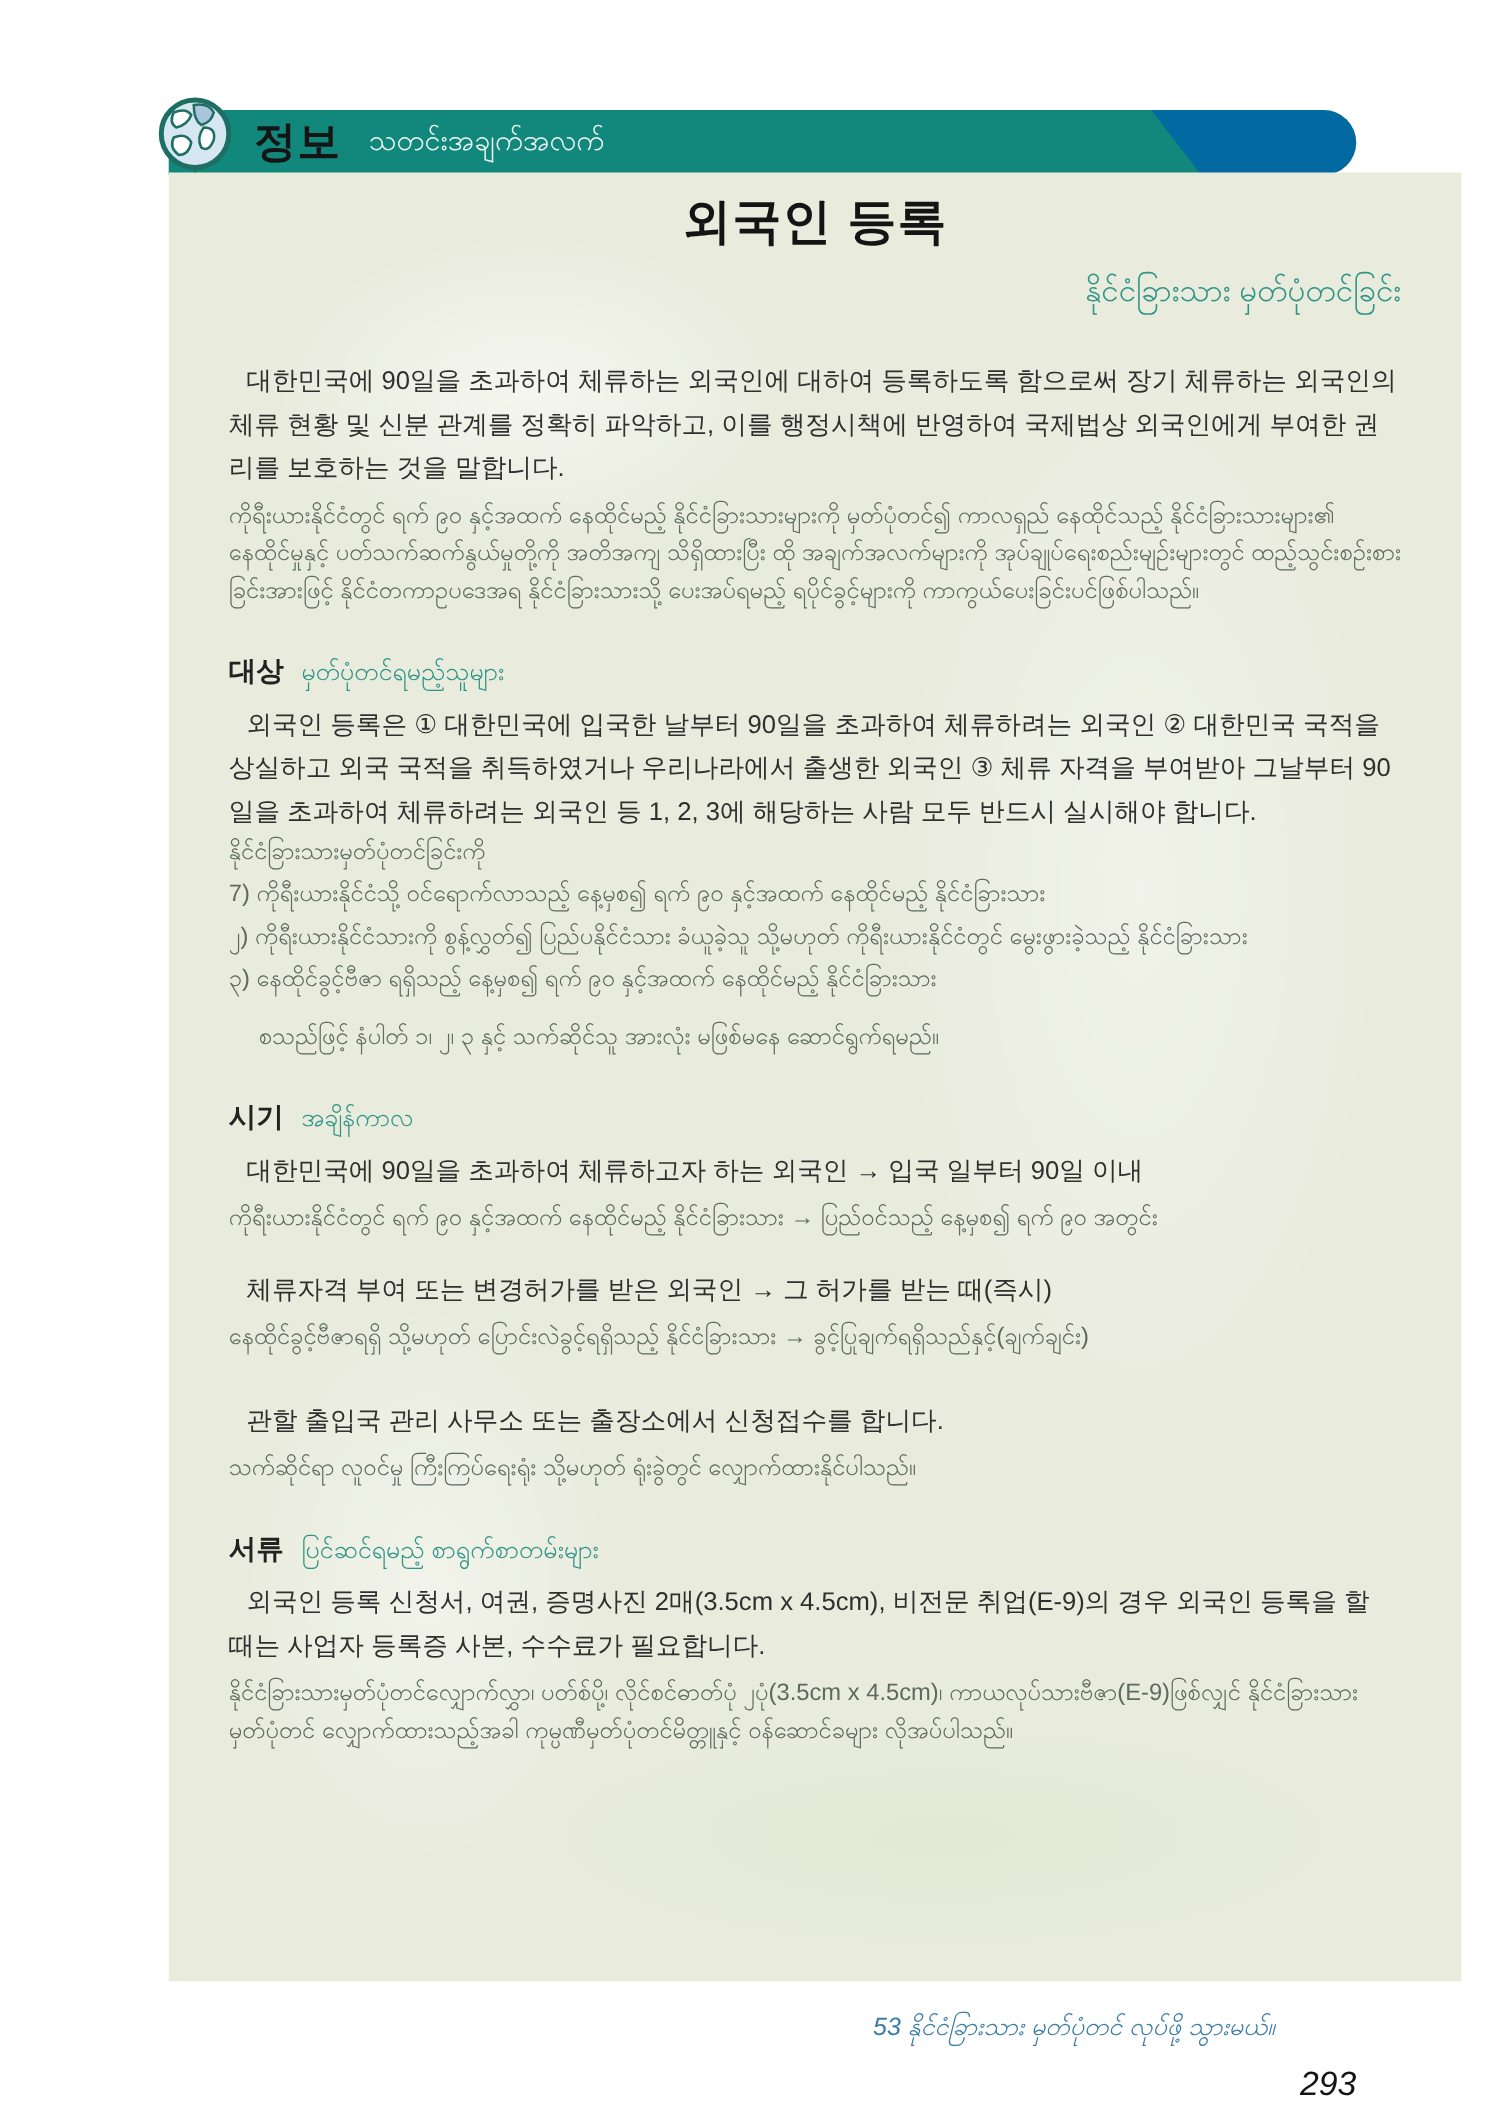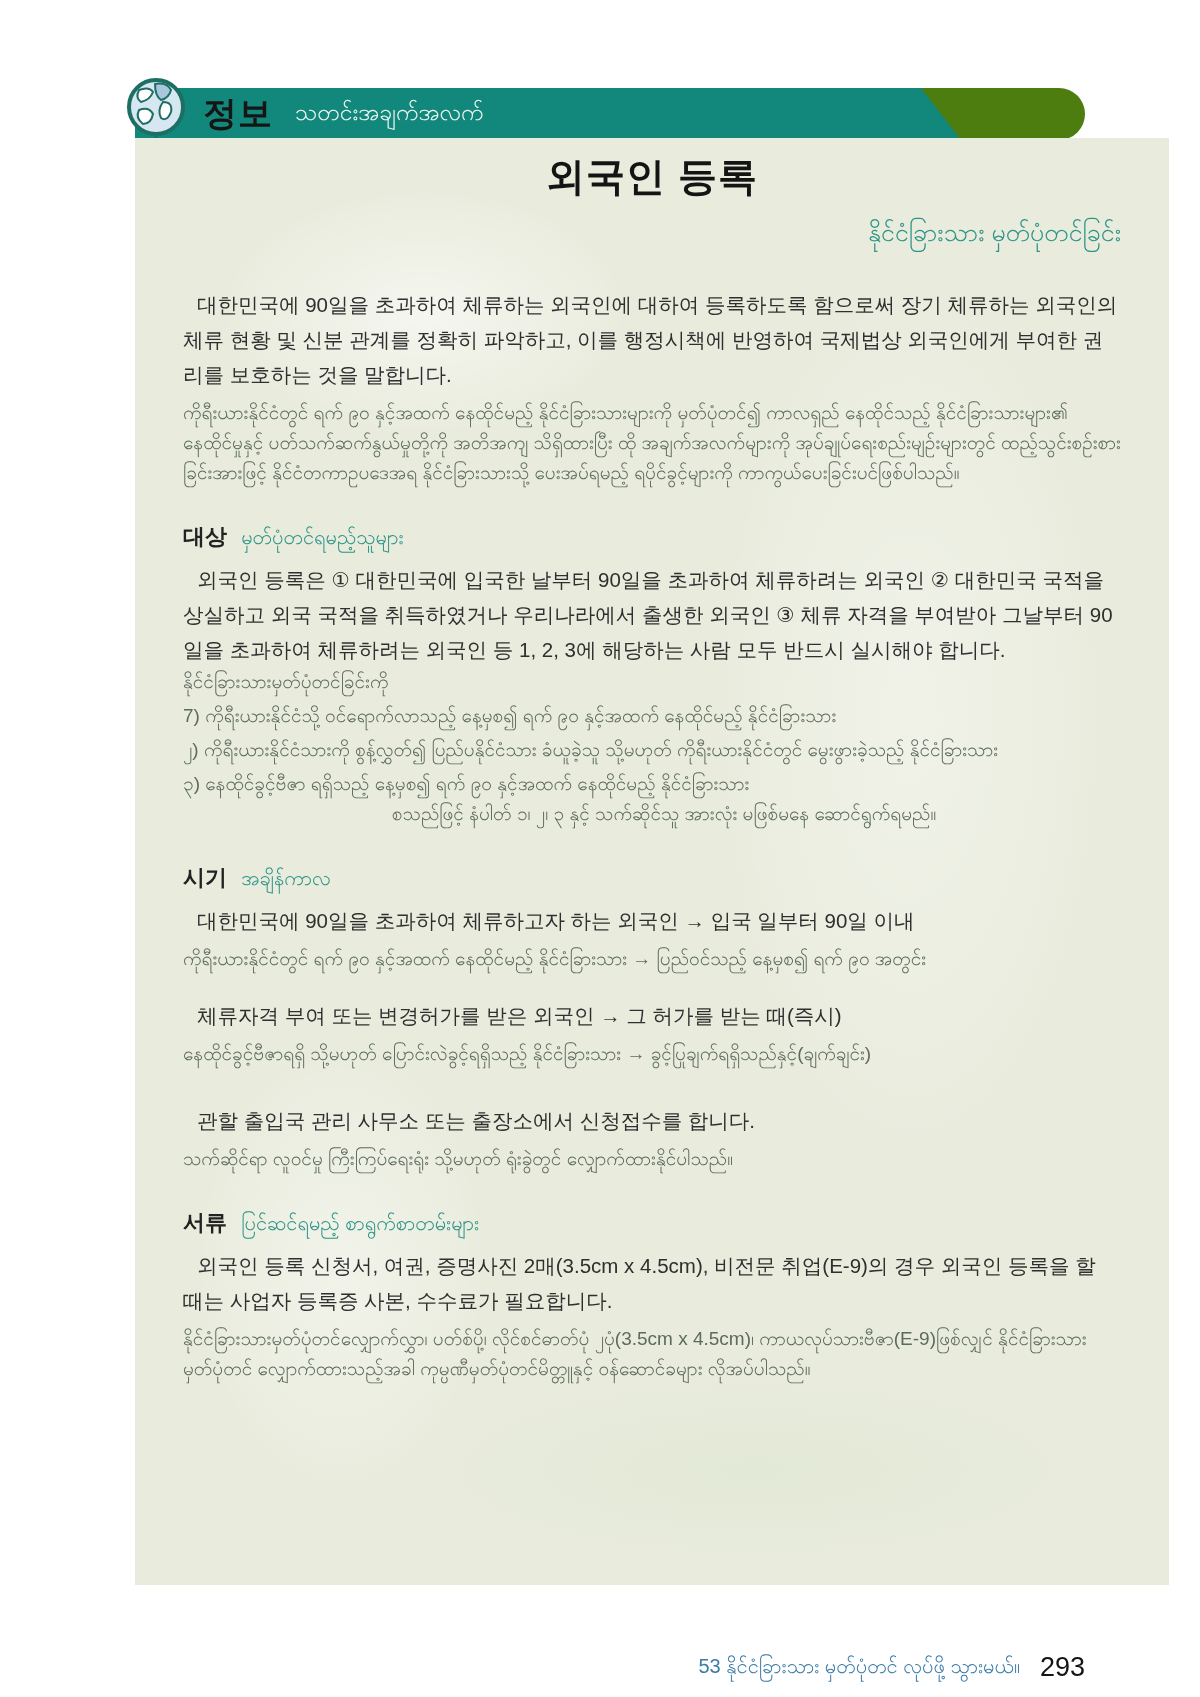--- a/index.html
+++ b/index.html
@@ -2,21 +2,21 @@
 <html><head>
 <meta charset="utf-8">
 <style>
   * { margin:0; padding:0; box-sizing:border-box; }
   html,body { width:1200px; height:1697px; background:#ffffff;
     font-family:"Liberation Sans","DejaVu Sans",sans-serif; }
   .page { position:relative; width:1200px; height:1697px; overflow:hidden; }
 
   
   .banner { position:absolute; left:135px; top:88px; width:950px; height:52px;
-    background:#4d7c0f; border-radius:0 26px 26px 0; }
+    background:#0369a1; border-radius:0 26px 26px 0; }
   .banner-teal { position:absolute; inset:0;
     background:#12877b;
     clip-path:polygon(0 0,786px 0,826px 100%,0 100%); }
   .banner-inner { position:absolute; inset:0; display:flex; align-items:center; }
   .banner-ko { margin-left:68px; font-size:34px; font-weight:bold; color:#151515;
     letter-spacing:1px; }
   .banner-my { margin-left:22px; font-size:23px; color:#eef7f2; }
   .globe { position:absolute; left:-10px; top:-12px; width:62px; height:74px; }
 
   
@@ -36,26 +36,26 @@
   .section { margin-top:34px; }
   .sec-head { font-size:22px; color:#2b2b2b; margin-bottom:6px; }
   .sec-head .ko { font-weight:bold; color:#222222; }
   .sec-head .my { color:#2e9488; font-size:20px; margin-left:8px; }
 
   .p-ko { font-size:20.5px; color:#2f2f2f; line-height:35px; text-indent:14px;
     margin-top:8px; }
   .p-my { font-size:19px; color:#5c6b5e; line-height:30px; margin-top:6px; }
   .list-my { font-size:19px; color:#5c6b5e; line-height:30px; }
   .list-my .item { margin-top:4px; padding-left:24px; text-indent:-24px; }
-  .list-my .outro { margin-top:0; padding-left:24px;text-align:center; }
+  .list-my .outro { margin-top:16px; padding-left:24px; }
   .row-gap { height:16px; }
 
   
   .footer { position:absolute; right:115px; top:1608px; display:flex;
-    align-items:flex-end; }
+    align-items:flex-start;font-style:italic; }
   .footer-caption { font-size:20px; color:#3b7ca7; }
   .footer-page { font-size:27px; color:#141414; margin-left:20px; font-weight:500;margin-top:44px; }
 </style>
 </head>
 <body>
 
 <div class="page">
 
   <div class="banner">
     <div class="banner-teal"></div>

